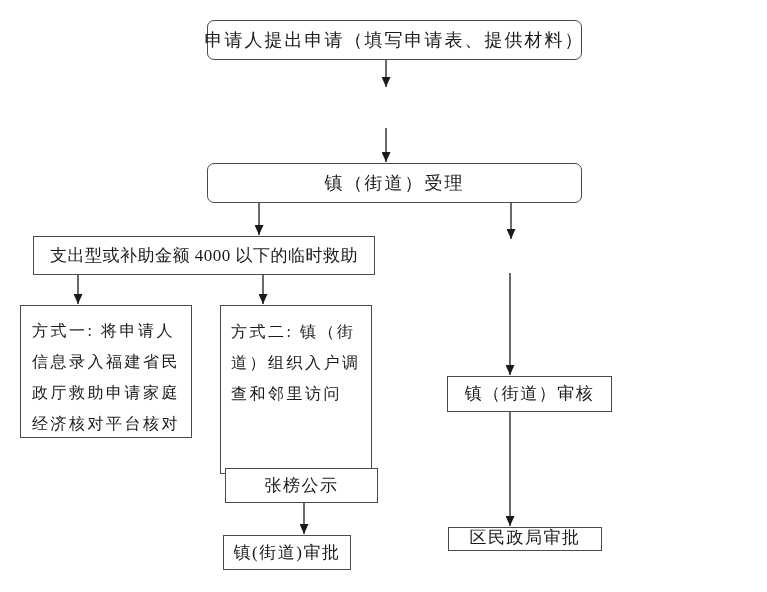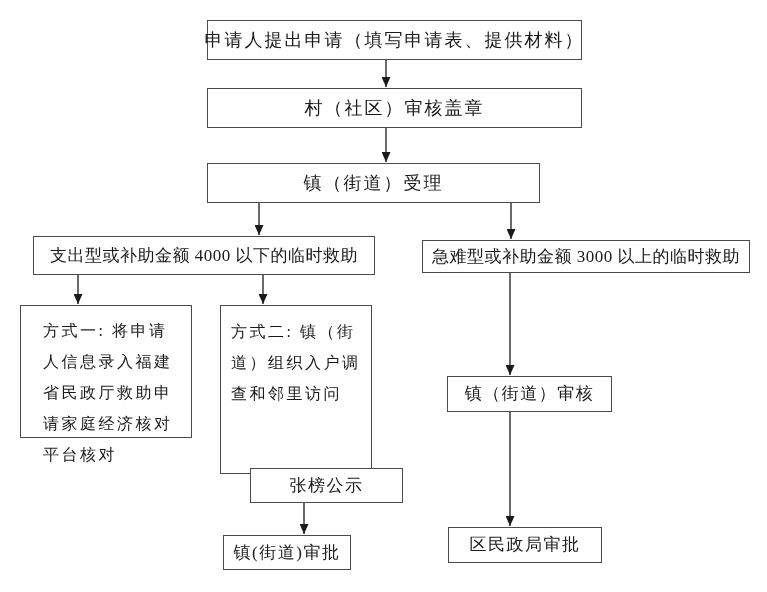--- a/index.html
+++ b/index.html
@@ -32,33 +32,34 @@
     justify-content: center;
     text-align: center;
     font-size: 17px;
     letter-spacing: 1.5px;
     line-height: 1.25;
     white-space: nowrap;
   }
   .node.wide-top {
     font-size: 18px;
     letter-spacing: 2px;
+    border-radius: 7px;
   }
   .node.branch {
     font-size: 17px;
     letter-spacing: 0.5px;
   }
   .node.para {
     display: block;
     white-space: normal;
     text-align: left;
     font-size: 16px;
     letter-spacing: 2.5px;
     line-height: 31px;
-    padding: 9px 11px 0 22px;
+    padding: 9px 11px 0 11px;
   }
   .node.para2 {
     padding: 10px 9px 0 10px;
   }
 </style>
 </head>
 <body>
 
 <div class="canvas">
 
@@ -75,33 +76,31 @@
     <line x1="78" y1="275" x2="78" y2="304" stroke="#1a1a1a" stroke-width="1.3" marker-end="url(#ah)"></line>
     <line x1="263" y1="275" x2="263" y2="304" stroke="#1a1a1a" stroke-width="1.3" marker-end="url(#ah)"></line>
     <line x1="301" y1="442" x2="301" y2="467" stroke="#1a1a1a" stroke-width="1.3" marker-end="url(#ah)"></line>
     <line x1="304" y1="503" x2="304" y2="534" stroke="#1a1a1a" stroke-width="1.3" marker-end="url(#ah)"></line>
     <line x1="510" y1="273" x2="510" y2="375" stroke="#1a1a1a" stroke-width="1.3" marker-end="url(#ah)"></line>
     <line x1="510" y1="412" x2="510" y2="526" stroke="#1a1a1a" stroke-width="1.3" marker-end="url(#ah)"></line>
   </svg>
 
   <div class="node wide-top" style="left:207px; top:20px;  width:375px; height:40px;">申请人提出申请（填写申请表、提供材料）</div>
 
-  <div class="node wide-top" style="left:207px; top:88px;  width:375px; height:40px;">村（社区）审核盖章</div>
 
-  <div class="node wide-top" style="left:207px; top:163px; width:333px; height:40px;">镇（街道）受理</div>
+  <div class="node wide-top" style="left:207px; top:163px; width:375px; height:40px;">镇（街道）受理</div>
 
   <div class="node branch" style="left:33px;  top:236px; width:342px; height:39px;">支出型或补助金额 4000 以下的临时救助</div>
 
-  <div class="node branch" style="left:422px; top:240px; width:328px; height:33px;">急难型或补助金额 3000 以上的临时救助</div>
 
   <div class="node para" style="left:20px;  top:305px; width:172px; height:133px;">方式一: 将申请人信息录入福建省民政厅救助申请家庭经济核对平台核对</div>
 
   <div class="node para para2" style="left:220px; top:305px; width:152px; height:169px;">方式二: 镇（街道）组织入户调查和邻里访问</div>
 
-  <div class="node" style="left:225px; top:468px; width:153px; height:35px;margin-left:25px;">张榜公示</div>
+  <div class="node" style="left:225px; top:468px; width:153px; height:35px;">张榜公示</div>
 
   <div class="node" style="left:223px; top:535px; width:128px; height:35px;">镇(街道)审批</div>
 
   <div class="node" style="left:447px; top:376px; width:165px; height:36px;">镇（街道）审核</div>
 
-  <div class="node" style="left:448px; top:527px; width:154px; height:36px;">区民政局审批</div>
+  <div class="node" style="left:448px; top:527px; width:154px; height:24px;font-family:Liberation Mono, monospace;">区民政局审批</div>
 
 </div>
 
 </body></html>

